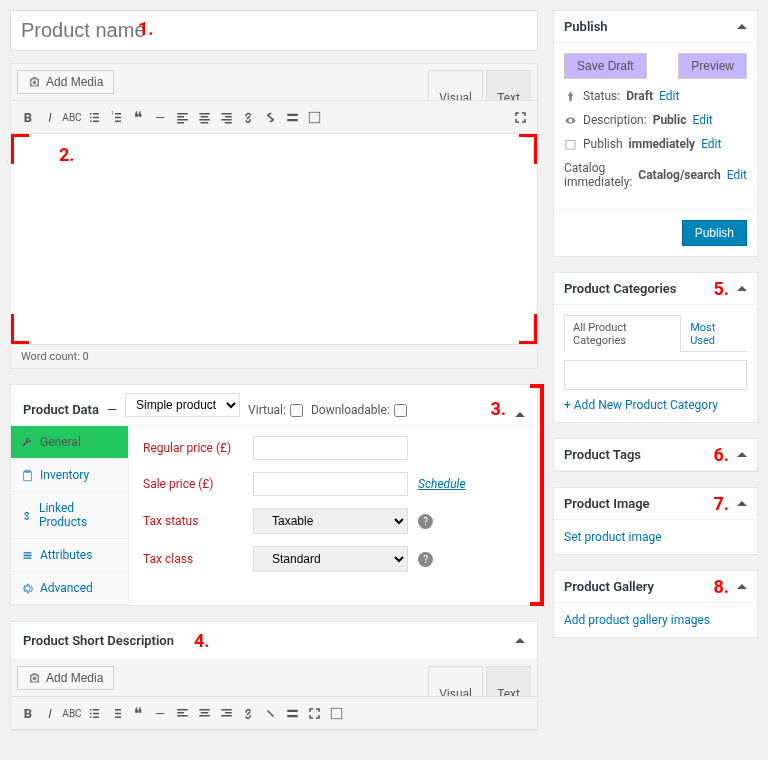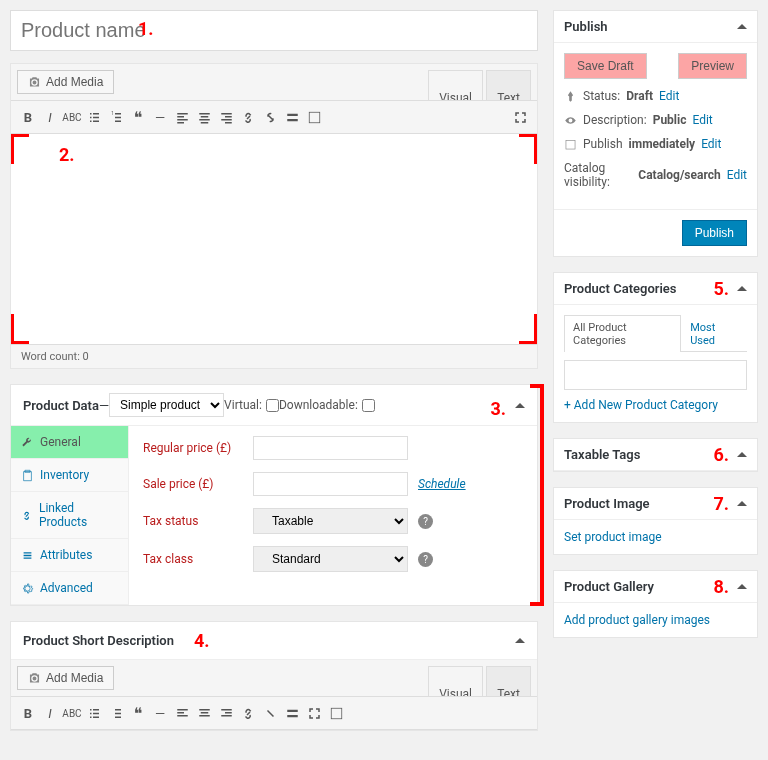--- a/index.html
+++ b/index.html
@@ -68,33 +68,33 @@
     padding: 8px 12px; border-bottom: 1px solid #eee;
     display: flex; align-items: center; font-size: 13px; position: relative;
   }
   .panel-head strong { font-weight: 600; }
   .caret {
     margin-left: auto; width: 0; height: 0; cursor: pointer;
     border-left: 5px solid transparent; border-right: 5px solid transparent;
     border-bottom: 5px solid #555;
   }
 
-  .pd-head { display: flex; align-items: center; }
+  .pd-head { display: flex; align-items: flex-end; gap: 8px; }
   .pd-select { border: 1px solid #ddd; padding: 3px 6px; font-size: 12px; background: #fff; }
   .pd-check { display: inline-flex; align-items: center; gap: 4px; font-size: 12px; color: #555; }
   .pd-check input { margin: 0; }
 
   .pd-body { display: flex; }
   .pd-tabs { width: 118px; background: #f9f9f9; border-right: 1px solid #eee; }
   .pd-tab {
     display: flex; align-items: center; gap: 6px;
     padding: 9px 10px; font-size: 12px; color: #0073aa;
     border-bottom: 1px solid #eee; cursor: pointer;
   }
-  .pd-tab.active { background: #86efac; color: #555; }
+  .pd-tab.active { background: #22c55e; color: #555; }
   .pd-tab svg { width: 13px; height: 13px; fill: currentColor; }
 
   .pd-content { flex: 1; padding: 10px 14px; }
   .pd-row { display: flex; align-items: center; margin-bottom: 12px; font-size: 12px; }
   .pd-row label { width: 110px; color: #b91c1c; }
   .pd-row input[type=text], .pd-row select {
     width: 155px; padding: 4px 14px; border: 1px solid #ddd; font-size: 12px;
   }
   .pd-schedule { margin-left: 10px; color: #0073aa; text-decoration: underline; font-style: italic; cursor: pointer; }
   .pd-help { margin-left: 10px; width: 15px; height: 15px; border-radius: 50%; background: #888; color: #fff; font-size: 10px; display: inline-flex; align-items: center; justify-content: center; cursor: pointer; }
@@ -102,21 +102,21 @@
   
   .side-panel { background: #fff; border: 1px solid #e5e5e5; margin-bottom: 15px; }
   .sp-head { padding: 8px 10px; font-size: 13px; font-weight: 600; display: flex; align-items: center; border-bottom: 1px solid #eee; position: relative; }
   .sp-body { padding: 10px; font-size: 12px; }
   .sp-row { display: flex; align-items: center; gap: 6px; margin-bottom: 10px; color: #555; }
   .sp-row svg { width: 13px; height: 13px; fill: #888; }
   .sp-link { color: #0073aa; cursor: pointer; }
 
   .btn {
     display: inline-block; padding: 5px 12px; font-size: 12px;
-    border: 1px solid #ccc; background: #fca5a5; cursor: pointer; color: #555;
+    border: 1px solid #ccc; background: #c4b5fd; cursor: pointer; color: #555;
   }
   .btn-primary { background: #0085ba; border-color: #006799; color: #fff; }
   .btn-row { display: flex; justify-content: space-between; margin-bottom: 10px; }
   .publish-footer { text-align: right; padding: 10px; border-top: 1px solid #eee; }
 
   .cat-tabs { display: flex; border-bottom: 1px solid #ddd; margin-bottom: 8px; }
   .cat-tab { padding: 5px 8px; font-size: 11px; color: #555; cursor: pointer; border: 1px solid transparent; border-bottom: none; margin-bottom: -1px; }
   .cat-tab.active { border-color: #ddd; background: #fff; }
   .cat-tab.link { color: #0073aa; }
   .cat-box { border: 1px solid #ddd; height: 30px; margin-bottom: 8px; }
@@ -424,21 +424,21 @@
         <div class="sp-row">
           <svg viewBox="0 0 20 20">
               <rect x="3" y="4" width="14" height="13" fill="none" stroke="#888"></rect>
               <path d="M3 8h14"></path>
             </svg>
           <span>Publish</span>
           <b>immediately</b>
           <span class="sp-link">Edit</span>
         </div>
         <div class="sp-row">
-          <span>Catalog visibility:</span>
+          <span>Catalog immediately:</span>
           <b>Catalog/search</b>
           <span class="sp-link">Edit</span>
         </div>
       </div>
       <div class="publish-footer">
         <button class="btn btn-primary">Publish</button>
       </div>
     </div>
 
     <div class="side-panel">
@@ -452,21 +452,21 @@
           <span class="cat-tab active">All Product Categories</span>
           <span class="cat-tab link">Most Used</span>
         </div>
         <div class="cat-box"></div>
         <span class="sp-link">+ Add New Product Category</span>
       </div>
     </div>
 
     <div class="side-panel">
       <div class="sp-head">
-        <span>Taxable Tags</span>
+        <span>Product Tags</span>
         <span class="side-red-marker">6.</span>
         <span class="caret" style="margin-left:auto;"></span>
       </div>
     </div>
 
     <div class="side-panel">
       <div class="sp-head">
         <span>Product Image</span>
         <span class="side-red-marker">7.</span>
         <span class="caret" style="margin-left:auto;"></span>

